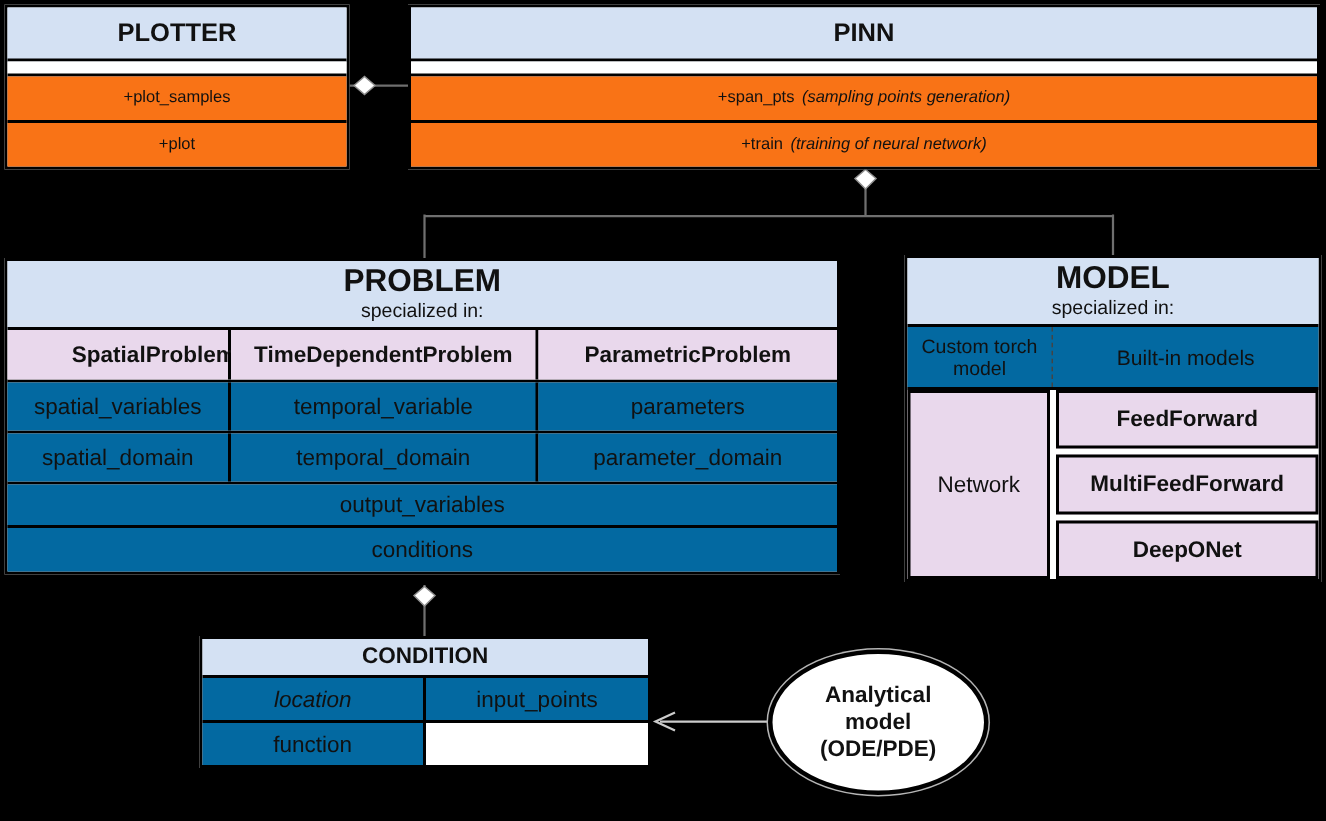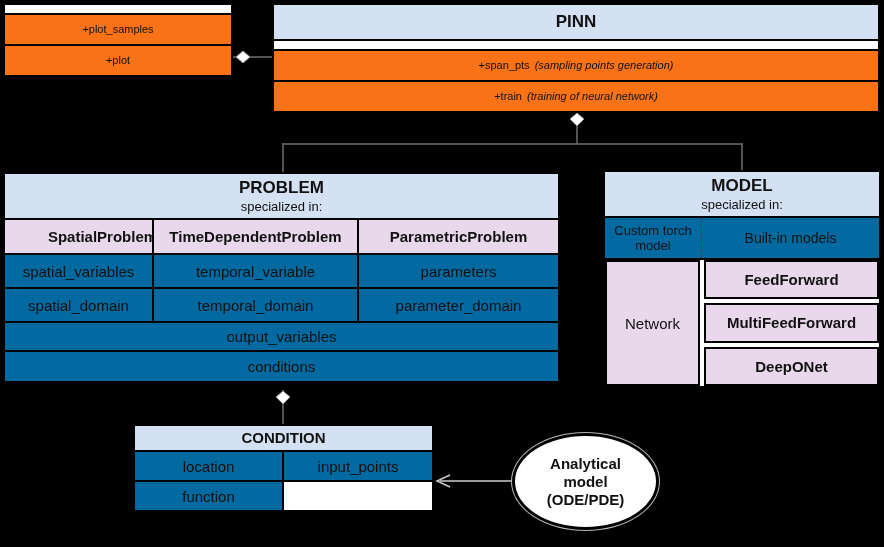--- a/index.html
+++ b/index.html
@@ -11,21 +11,21 @@
   .arrow-line{stroke:var(--arrow,#ccc);}
   .arrow-head{fill:none;stroke:var(--arrow,#ccc);stroke-width:1.5;}
   .diamond{fill:var(--white,#fff);stroke:#8f8f8f;stroke-width:1;}
 
   .box{position:absolute;z-index:2;background:var(--white,#fff);
        border:2px solid #000;box-sizing:border-box;}
   .hdr{background:var(--blue,#d4e1f3);font-weight:bold;font-size:17px;
        text-align:center;line-height:34px;height:34px;border-bottom:2px solid #000;}
   .hdr2{background:var(--blue,#d4e1f3);text-align:center;height:46px;
         border-bottom:2px solid #000;padding-top:3px;box-sizing:border-box;}
-  .hdr2 .t{font-weight:bold;font-size:17px;line-height:22px;text-align:center;}
+  .hdr2 .t{font-weight:bold;font-size:21px;line-height:22px;text-align:center;}
   .hdr2 .s{font-size:13px;line-height:16px;}
   .empty-row{height:8px;border-bottom:2px solid #000;background:#fff;}
   .mrow{height:29px;line-height:29px;text-align:center;font-size:11px;background:#f97316;}
   .mrow + .mrow{border-top:2px solid #000;}
   .mrow .note{font-style:italic;margin-left:5px;text-align:right;}
 
   .frow{display:flex;box-sizing:border-box;}
   .cell{box-sizing:border-box;display:flex;align-items:center;justify-content:center;
         text-align:center;font-size:15px;background:#0369a1;}
   .cell.pink{background:var(--pink,#e9d8ec);font-weight:bold;}
@@ -61,20 +61,21 @@
     <line class="conn" x1="283" y1="143" x2="283" y2="173"></line>
     <line class="conn" x1="742" y1="143" x2="742" y2="171"></line>
     <polygon class="diamond" points="570,119 577,113 584,119 577,126"></polygon>
     <line class="conn" x1="283" y1="390" x2="283" y2="424"></line>
     <polygon class="diamond" points="276,397 283,391 290,397 283,404"></polygon>
     <line class="conn arrow-line" x1="440" y1="481" x2="513" y2="481"></line>
     <polyline class="arrow-head" points="450,475 437,481 450,487"></polyline>
   </svg>
 
   <div class="box" style="left:3px;top:3px;width:230px;">
+    <div class="hdr">PLOTTER</div>
     <div class="empty-row"></div>
     <div class="mrow">+plot_samples</div>
     <div class="mrow">+plot</div>
   </div>
 
   <div class="box" style="left:272px;top:3px;width:608px;">
     <div class="hdr">PINN</div>
     <div class="empty-row"></div>
     <div class="mrow"><span>+span_pts</span><span class="note">(sampling points generation)</span></div>
     <div class="mrow"><span>+train</span><span class="note">(training of neural network)</span></div>
@@ -117,21 +118,21 @@
       <div class="mcell span3">Network</div>
       <div class="mcell bold">FeedForward</div>
       <div class="mcell bold">MultiFeedForward</div>
       <div class="mcell bold">DeepONet</div>
     </div>
   </div>
 
   <div class="box" style="left:133px;top:424px;width:301px;">
     <div class="hdr" style="font-size:15px;height:24px;line-height:24px;">CONDITION</div>
     <div class="frow bb">
-      <div class="cell bdr" style="width:149px;height:28px;">location</div>
+      <div class="cell bdr" style="width:149px;height:28px;font-style:italic;">location</div>
       <div class="cell" style="flex:1;height:28px;">input_points</div>
     </div>
     <div class="frow">
       <div class="cell bdr" style="width:149px;height:28px;">function</div>
     </div>
   </div>
 
   <div class="ellipse">
     <div>Analytical</div>
     <div>model</div>

